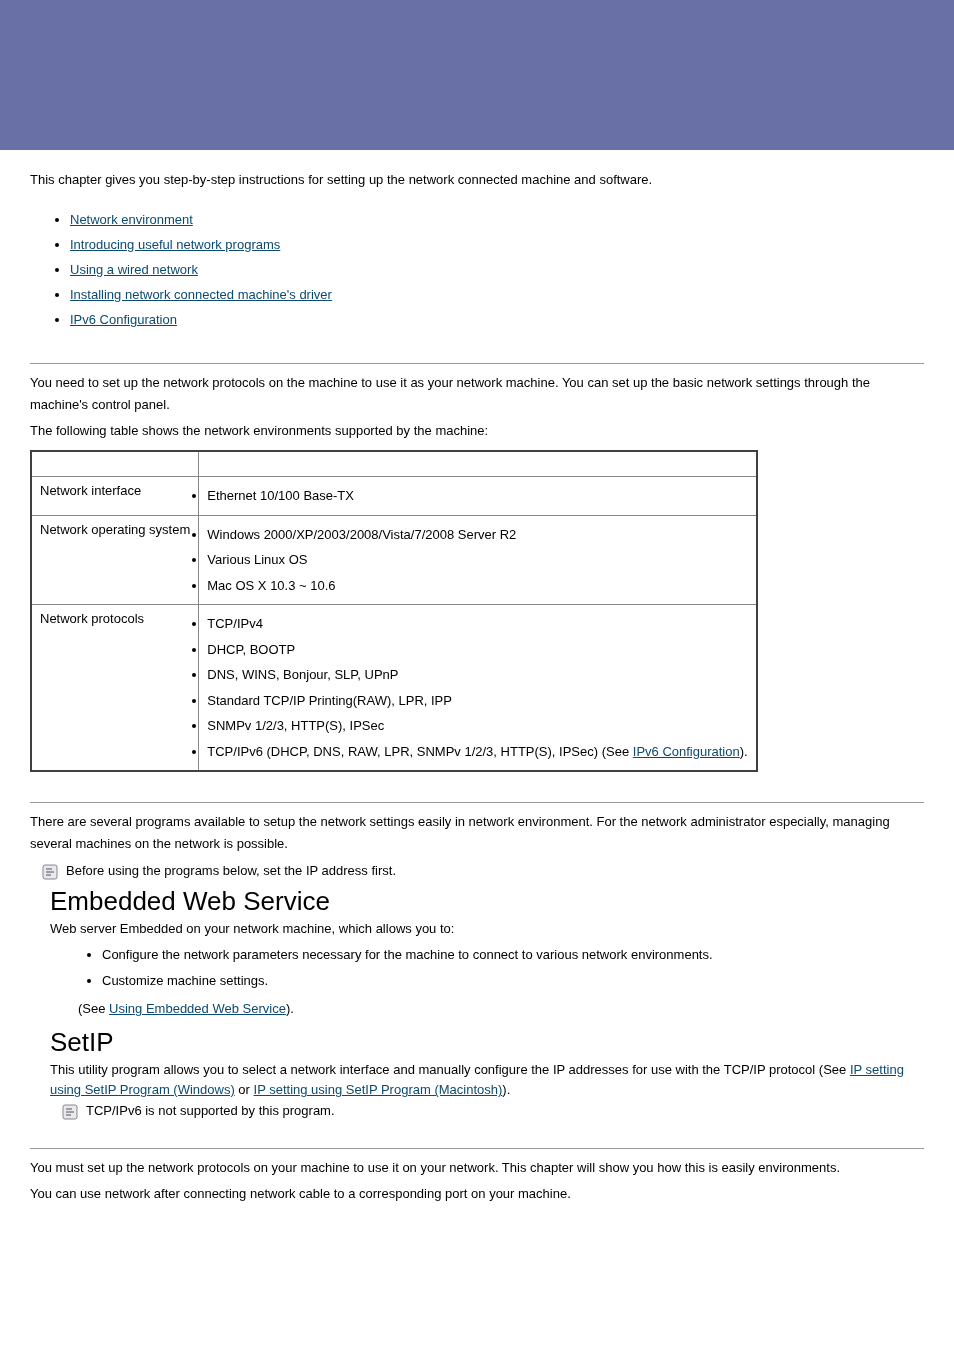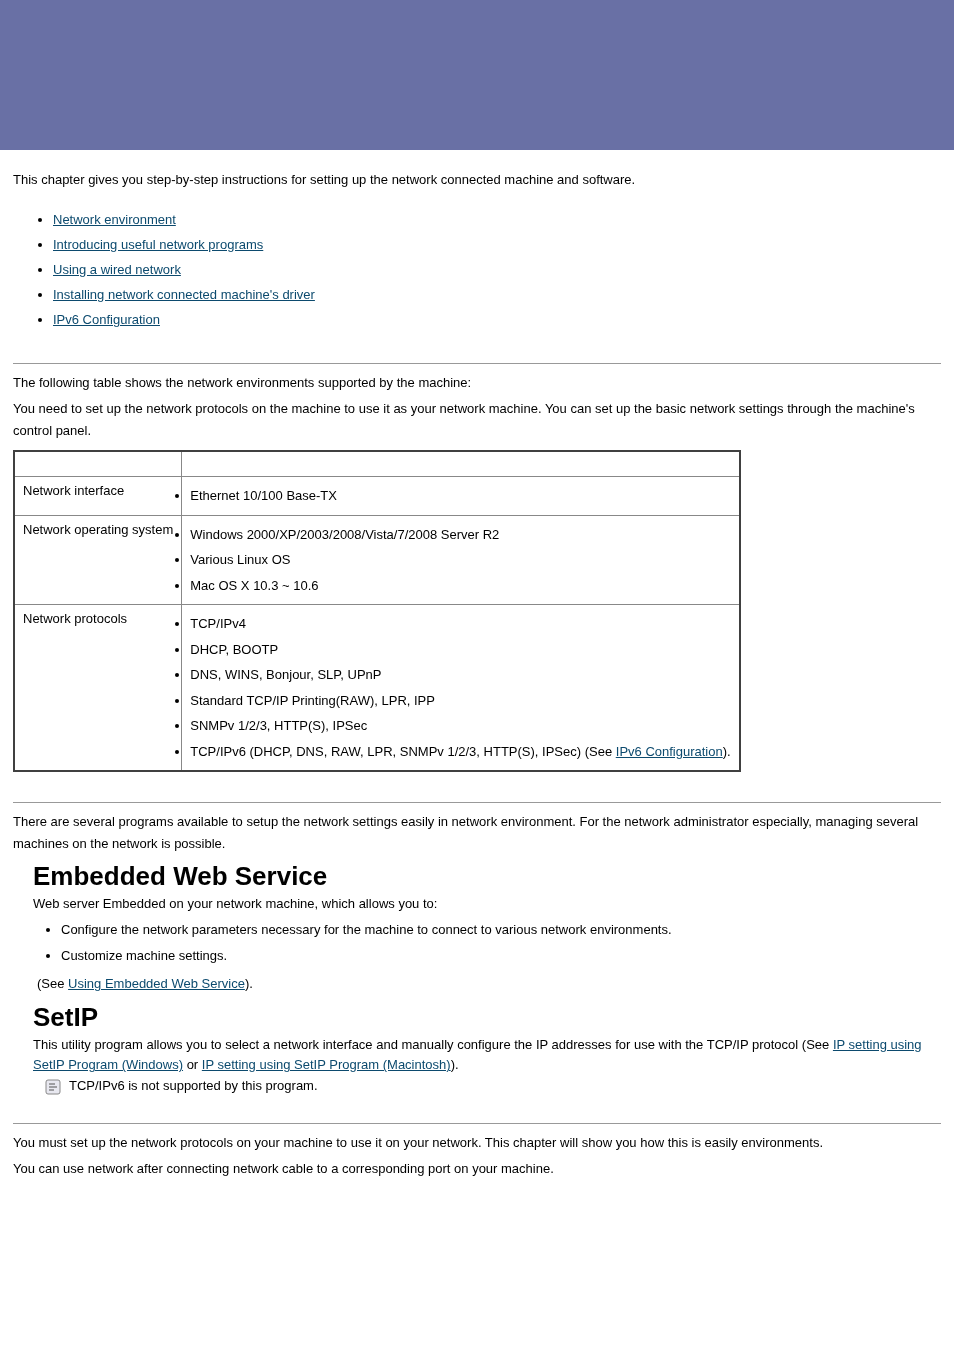--- a/index.html
+++ b/index.html
@@ -1,58 +1,58 @@
 <!DOCTYPE html>
 <html><head>
 <meta charset="utf-8">
 <style>
   * { box-sizing: border-box; margin: 0; padding: 0; }
   body { font-family: Verdana, Geneva, sans-serif; font-size: 13px; color: #000; background: #fff; }
   .top-banner { background: #6970a5; height: 150px; width: 100%; }
-  .content { padding: 20px 13px; }
+  .content { padding: 20px 30px; }
   .intro-para { margin-bottom: 22px; line-height: 1.5; }
   .toc { list-style: disc; margin-left: 40px; margin-bottom: 36px; }
   .toc li { margin-bottom: 10px; }
   .link { color: #0c4a6e; text-decoration: underline; cursor: pointer; }
   .section-hr { border: none; border-top: 1px solid #999; margin-bottom: 8px; }
   .section-para { line-height: 1.7; margin-bottom: 4px; }
   .env-table { border: 2px solid #404040; border-collapse: collapse; margin: 8px 0 30px 0; }
   .env-table th, .env-table td { border: 1px solid #888; padding: 6px 8px; vertical-align: top; text-align: left; font-weight: normal; }
   .env-table th { background: #fff; height: 26px; }
   .cell-list { list-style: disc; }
   .cell-list li { padding: 3px 0; line-height: 1.5; }
   .note-row { display: flex; align-items: flex-start; gap: 8px; margin: 8px 0 6px 0; padding-left: 12px; }
   .note-icon { width: 16px; height: 16px; flex-shrink: 0; margin-top: 1px; }
-  .h2 { font-size: 26px; font-weight: bold; margin: 6px 0 2px 20px; font-family: Verdana, sans-serif; }
+  .h2 { font-size: 26px; font-weight: normal; margin: 6px 0 2px 20px; font-family: Verdana, sans-serif; }
   .sub-para { margin-left: 20px; line-height: 1.6; margin-bottom: 2px; }
   .sub-list { list-style: disc; margin-left: 48px; }
-  .sub-list li { padding: 2px 0; line-height: 1.7; }
-  .indented-see { margin-left: 24px; margin-top: 4px; line-height: 1.7; }
+  .sub-list li { padding: 2px 0; line-height: 1.7; margin-left: 24px; }
+  .indented-see { margin-left: 48px; margin-top: 4px; line-height: 1.7; }
   .note-row-indent { display: flex; align-items: flex-start; gap: 8px; margin: 0 0 28px 0; padding-left: 32px; }
 </style>
 </head>
 <body>
 
 <div class="top-banner"></div>
 
 <div class="content">
 
   <p class="intro-para">This chapter gives you step-by-step instructions for setting up the network connected machine and software.</p>
 
   <ul class="toc">
     <li><a class="link">Network environment</a></li>
     <li><a class="link">Introducing useful network programs</a></li>
     <li><a class="link">Using a wired network</a></li>
     <li><a class="link">Installing network connected machine's driver</a></li>
     <li><a class="link">IPv6 Configuration</a></li>
   </ul>
 
   <hr class="section-hr">
+  <p class="section-para">You need to set up the network protocols on the machine to use it as your network machine. You can set up the basic network settings through the machine's control panel.</p>
   <p class="section-para">The following table shows the network environments supported by the machine:</p>
-  <p class="section-para">You need to set up the network protocols on the machine to use it as your network machine. You can set up the basic network settings through the machine's control panel.</p>
 
   <table class="env-table">
     <tbody>
         <tr>
           <th></th>
           <th style="min-width:420px"></th>
         </tr>
     <tr>
       <td>Network interface</td>
       <td>
@@ -85,20 +85,27 @@
           </li>
         </ul>
       </td>
     </tr>
   </tbody>
     </table>
 
   <hr class="section-hr">
   <p class="section-para">There are several programs available to setup the network settings easily in network environment. For the network administrator especially, managing several machines on the network is possible.</p>
 
+  <div class="note-row">
+    <svg class="note-icon" viewBox="0 0 16 16">
+        <rect x="1" y="1" width="14" height="14" rx="2" fill="#e8e8f0" stroke="#888"></rect>
+        <path d="M4 5 L10 5 M4 8 L12 8 M4 11 L9 11" stroke="#555" stroke-width="1.2"></path>
+      </svg>
+    <span>Before using the programs below, set the IP address first.</span>
+  </div>
 
   <h2 class="h2">Embedded Web Service</h2>
   <p class="sub-para">Web server Embedded on your network machine, which allows you to:</p>
   <ul class="sub-list">
     <li>Configure the network parameters necessary for the machine to connect to various network environments.</li>
     <li>Customize machine settings.</li>
   </ul>
   <p class="indented-see">
     <span>(See </span><a class="link">Using Embedded Web Service</a><span>).</span>
   </p>

